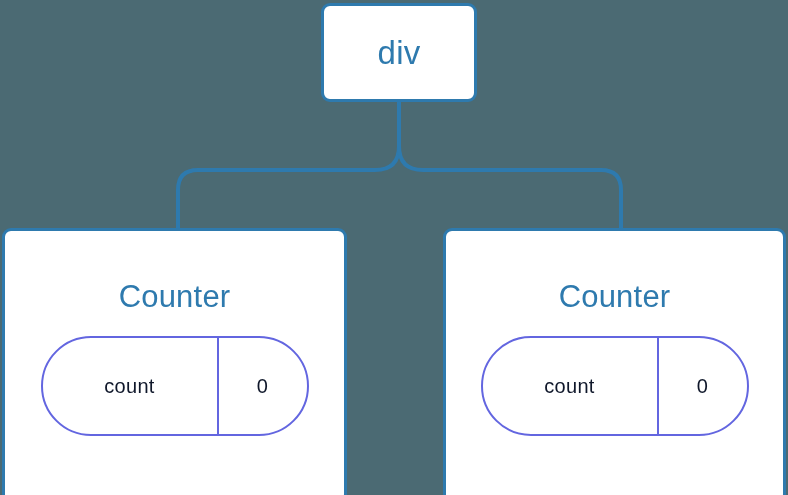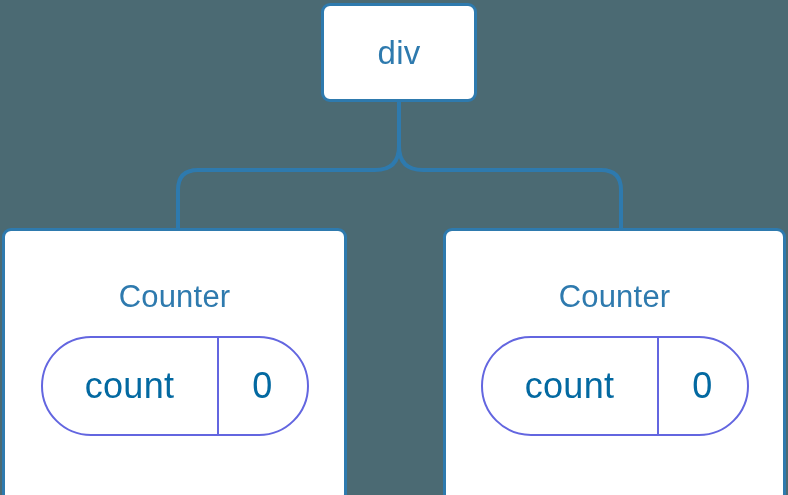--- a/index.html
+++ b/index.html
@@ -99,22 +99,22 @@
     box-sizing: border-box;
   }
   .pill-value {
     flex: 1 1 auto;
     display: flex;
     align-items: center;
     justify-content: center;
   }
   .pill-key span,
   .pill-value span {
-    font-size: 36px;
-    color: #0369a1;
+    font-size: 20px;
+    color: #0f172a;
     line-height: 1;
     letter-spacing: 0.3px;
   }
 </style>
 </head>
 <body>
 
 <div id="stage">
 
   <svg id="connectors" viewBox="0 0 788 495" width="788" height="495" xmlns="http://www.w3.org/2000/svg" fill="none">

